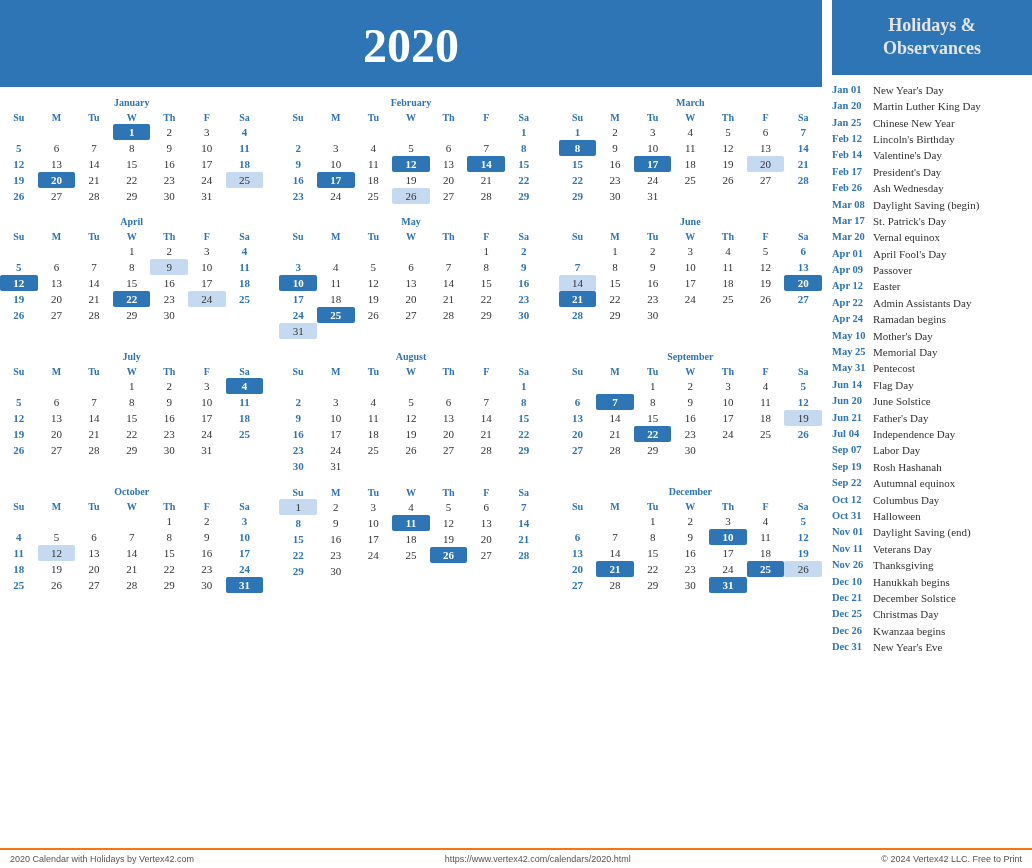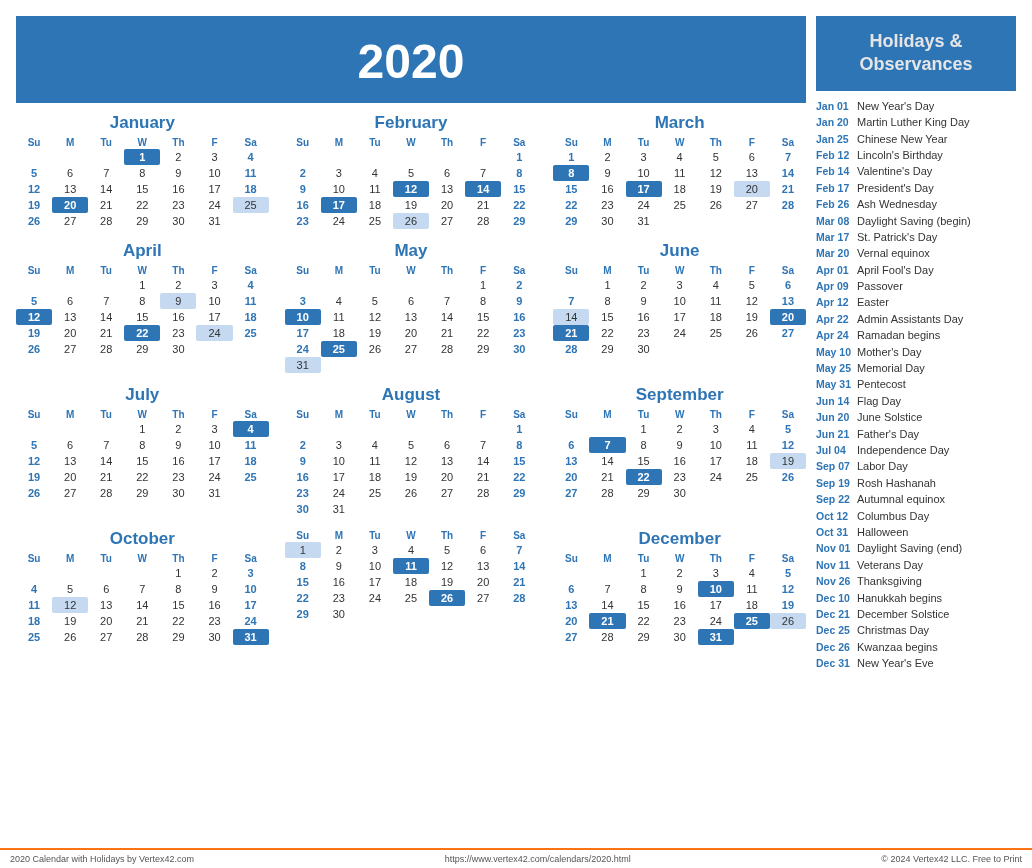--- a/index.html
+++ b/index.html
@@ -7,22 +7,23 @@
       font-family: Arial, sans-serif;
       background: #fff;
       width: 1032px;
       min-height: 868px;
       display: flex;
       flex-direction: column;
     }
     .main-container {
       display: flex;
       flex: 1;
-      padding: 16px;
+      padding: 0;
       gap: 10px;
+      font-family: Liberation Serif, serif;
     }
     .calendar-section {
       flex: 1;
       display: flex;
       flex-direction: column;
     }
     .year-header {
       background: #2e75b6;
       color: white;
       text-align: center;
@@ -36,21 +37,21 @@
       grid-template-columns: repeat(3, 1fr);
       gap: 12px 16px;
     }
     .month-block {
       display: flex;
       flex-direction: column;
     }
     .month-title {
       text-align: center;
       color: #2e75b6;
-      font-size: 17px;
+      font-size: 10px;
       font-weight: bold;
       margin-bottom: 3px;
     }
     .month-table {
       width: 100%;
       border-collapse: collapse;
       font-size: 11px;
     }
     .month-table th {
       color: #2e75b6;

